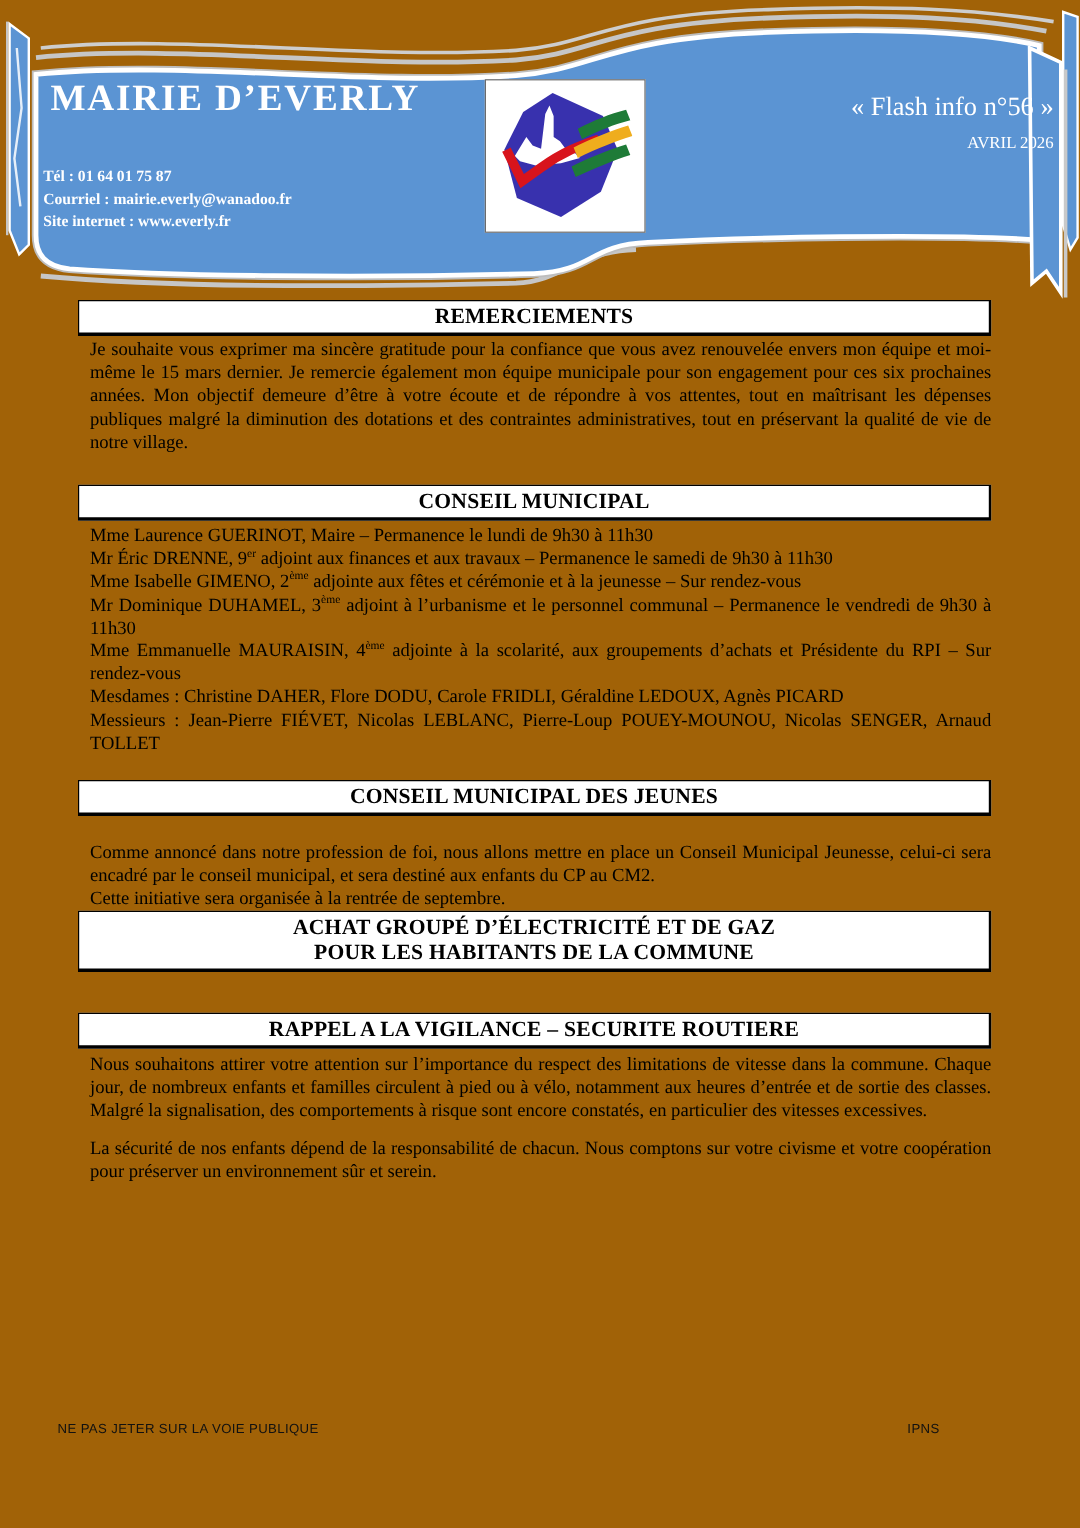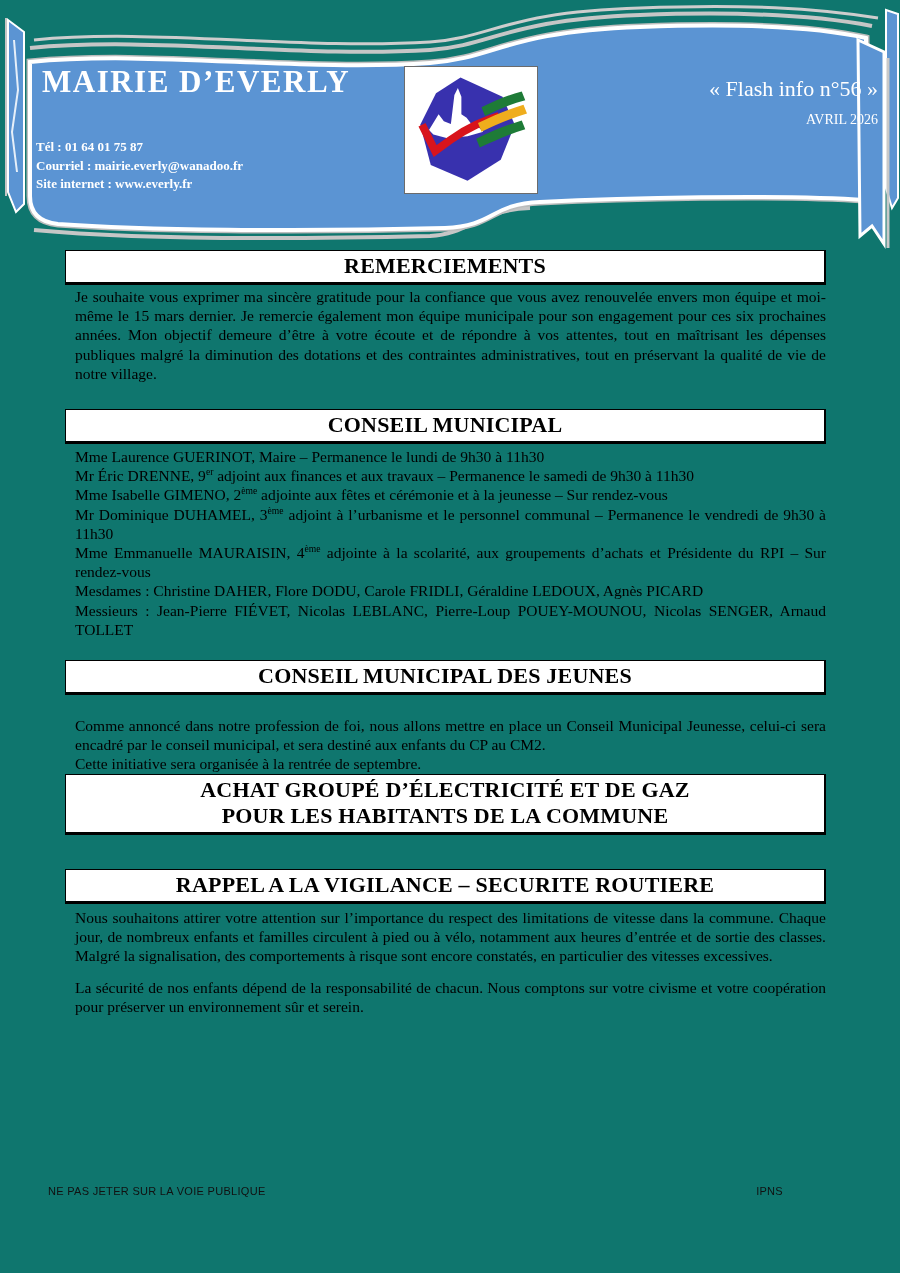--- a/index.html
+++ b/index.html
@@ -2,21 +2,21 @@
 <html><head>
 <meta charset="utf-8">
 <style>
   * { box-sizing: border-box; }
   html, body { margin: 0; padding: 0; background: #e9e9e9; }
   .page {
     position: relative;
     width: 900px;
     height: 1273px;
     margin: 0 auto;
-    background: #0f766e;
+    background: #a16207;
     overflow: hidden;
     font-family: "Liberation Serif", serif;
     color: #000;
   }
 
   
   .banner-wrap { position: absolute; left: 0; top: 0; width: 900px; height: 252px; }
   .flag-svg { position: absolute; left: 0; top: 0; }
   .banner-title {
     position: absolute; left: 42px; top: 64px; margin: 0;
@@ -40,21 +40,21 @@
   .flash .t2 { font-size: 14px; margin-top: 10px; }
 
   
   .content { position: absolute; left: 65px; top: 248px; width: 761px; }
   .heading-box {
     border: 1px solid #000;
     border-right-width: 2px; border-bottom-width: 3px;
     background: #fff; text-align: center; padding: 2px 4px 3px;
   }
   .heading-box h2 {
-    margin: 0; font-size: 22px; font-weight: bold; letter-spacing: 0.2px;
+    margin: 0; font-size: 18px; font-weight: bold; letter-spacing: 0.2px;
     font-family: "Liberation Serif", serif;
   }
   .body-block { padding-left: 10px; }
   .para, .line {
     margin: 0; font-size: 15.5px; line-height: 19.2px; text-align: justify;
   }
   .line sup { font-size: 0.62em; line-height: 0; }
   .italic-underline { font-style: italic; text-decoration: underline; }
 
   #sec-remerciements { margin-top: 2px; }

